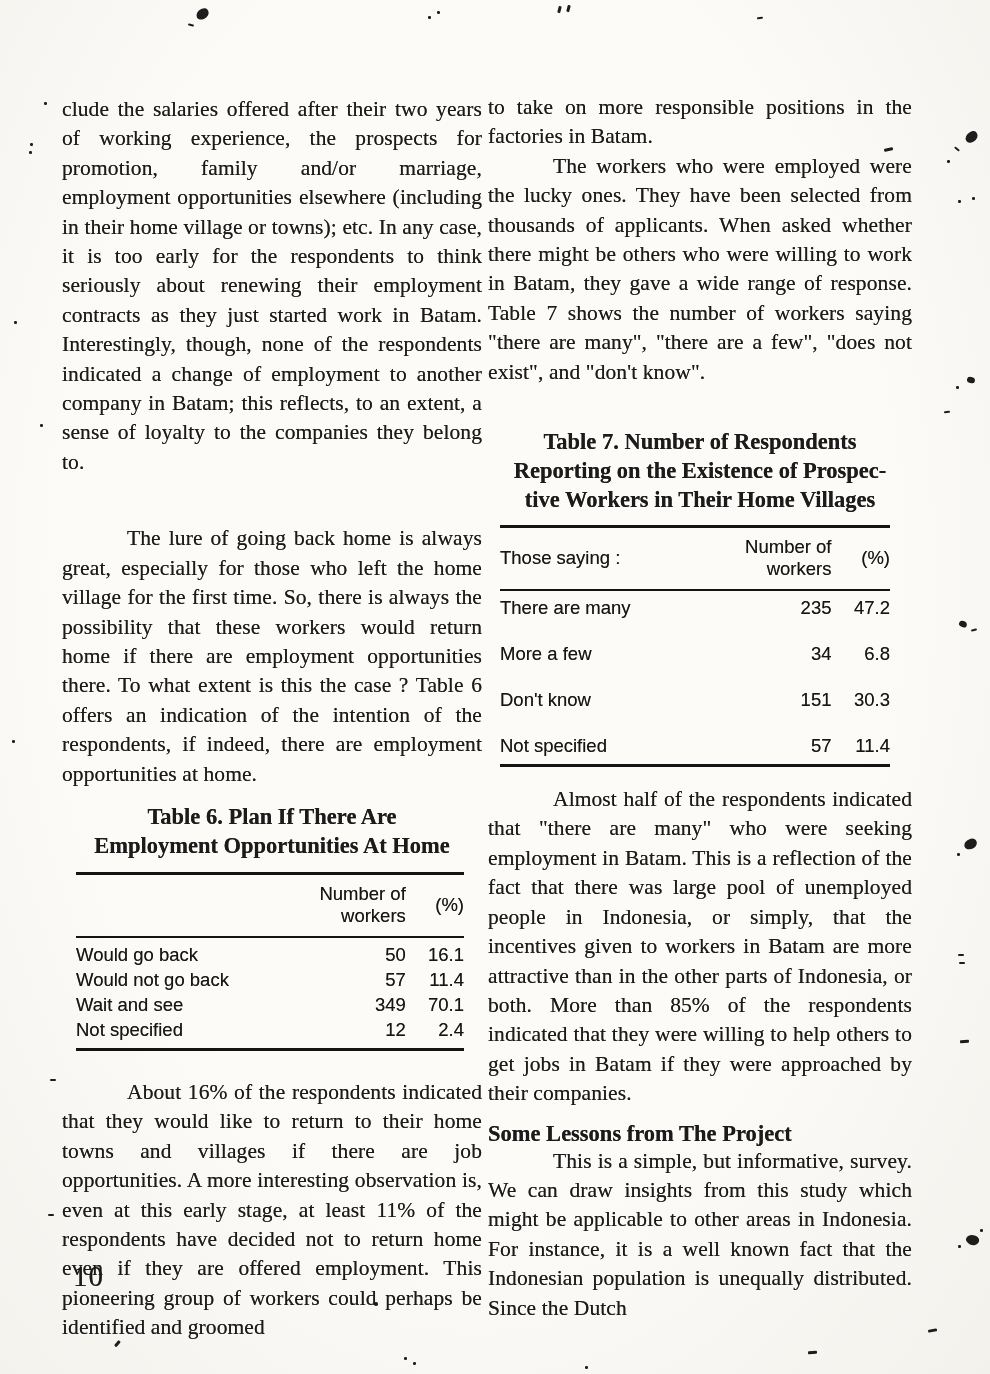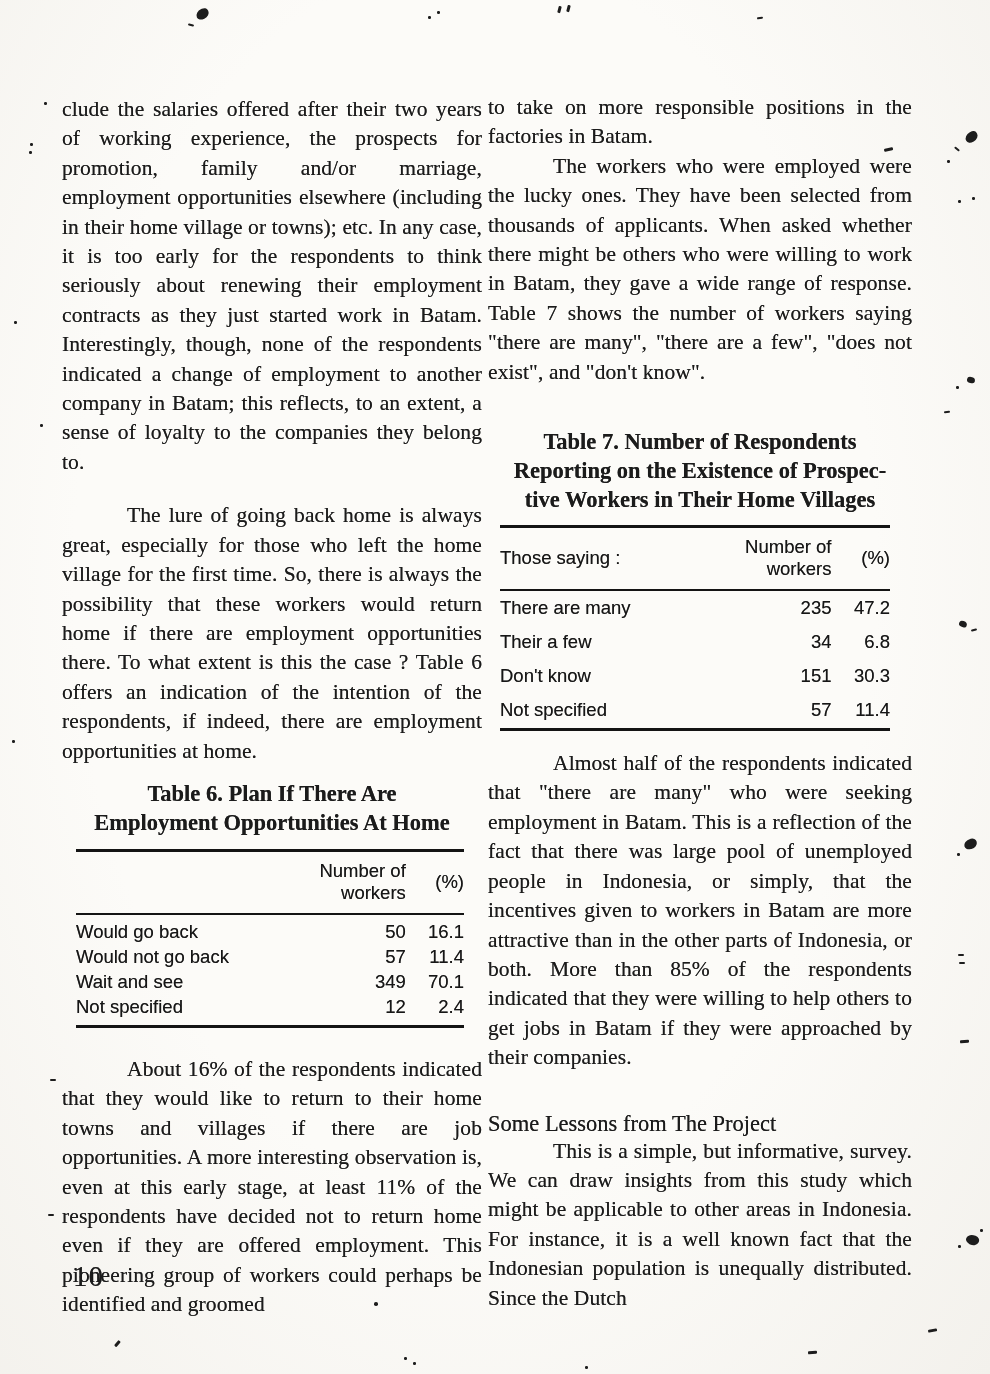--- a/index.html
+++ b/index.html
@@ -16,21 +16,21 @@
   .col-right { left:488px; top:93px; width:424px; }
 
   p.body-text {
     font-size:21.5px;
     line-height:29.4px;
     text-align:justify;
     letter-spacing:0.1px;
     text-shadow:0 0 0.5px rgba(0,0,0,0.65);
   }
   p.indent { text-indent:65px; }
-  p.gap-top    { margin-top:24px; }
+  p.gap-top    { margin-top:47px; }
   p.gap-top-sm { margin-top:18px; }
 
   .table-title {
     font-weight:bold;
     font-size:22.5px;
     line-height:29px;
     text-align:center;
     text-shadow:0 0 0.5px rgba(0,0,0,0.7);
   }
   .t6 .table-title { margin-top:13px; }
@@ -49,30 +49,30 @@
   .t7 table.data-table { width:390px; margin-left:12px;  margin-top:11px; }
 
   table.data-table thead th {
     font-weight:normal;
     border-bottom:2px solid #141414;
     padding:8px 0 9px;
   }
   table.data-table td { padding:1.5px 0; }
   table.data-table tbody tr:first-child td { padding-top:6px; }
   table.data-table tbody tr:last-child td  { padding-bottom:7px; }
-  .t7 table.data-table td { padding:6px 0; }
+  .t7 table.data-table td { padding:12px 0; }
 
   .c-label { text-align:left; width:52%; }
   .c-num   { text-align:right; width:33%; }
   .c-pct   { text-align:right; width:15%; }
 
   .section-heading {
-    font-weight:normal;
+    font-weight:bold;
     font-size:22.5px;
-    margin-top:38px;
+    margin-top:12px;
     text-shadow:0 0 0.5px rgba(0,0,0,0.7);
   }
 
   .page-number {
     position:absolute;
     left:73px; top:1260px;
     font-size:29px;
     letter-spacing:1px;
     text-shadow:0 0 0.5px rgba(0,0,0,0.6);
   }
@@ -155,21 +155,21 @@
             <th class="c-pct">(%)</th>
           </tr>
         </thead>
         <tbody>
           <tr>
             <td class="c-label">There are many</td>
             <td class="c-num">235</td>
             <td class="c-pct">47.2</td>
           </tr>
           <tr>
-            <td class="c-label">Their a few</td>
+            <td class="c-label">More a few</td>
             <td class="c-num">34</td>
             <td class="c-pct">6.8</td>
           </tr>
           <tr>
             <td class="c-label">Don't know</td>
             <td class="c-num">151</td>
             <td class="c-pct">30.3</td>
           </tr>
           <tr>
             <td class="c-label">Not specified</td>

